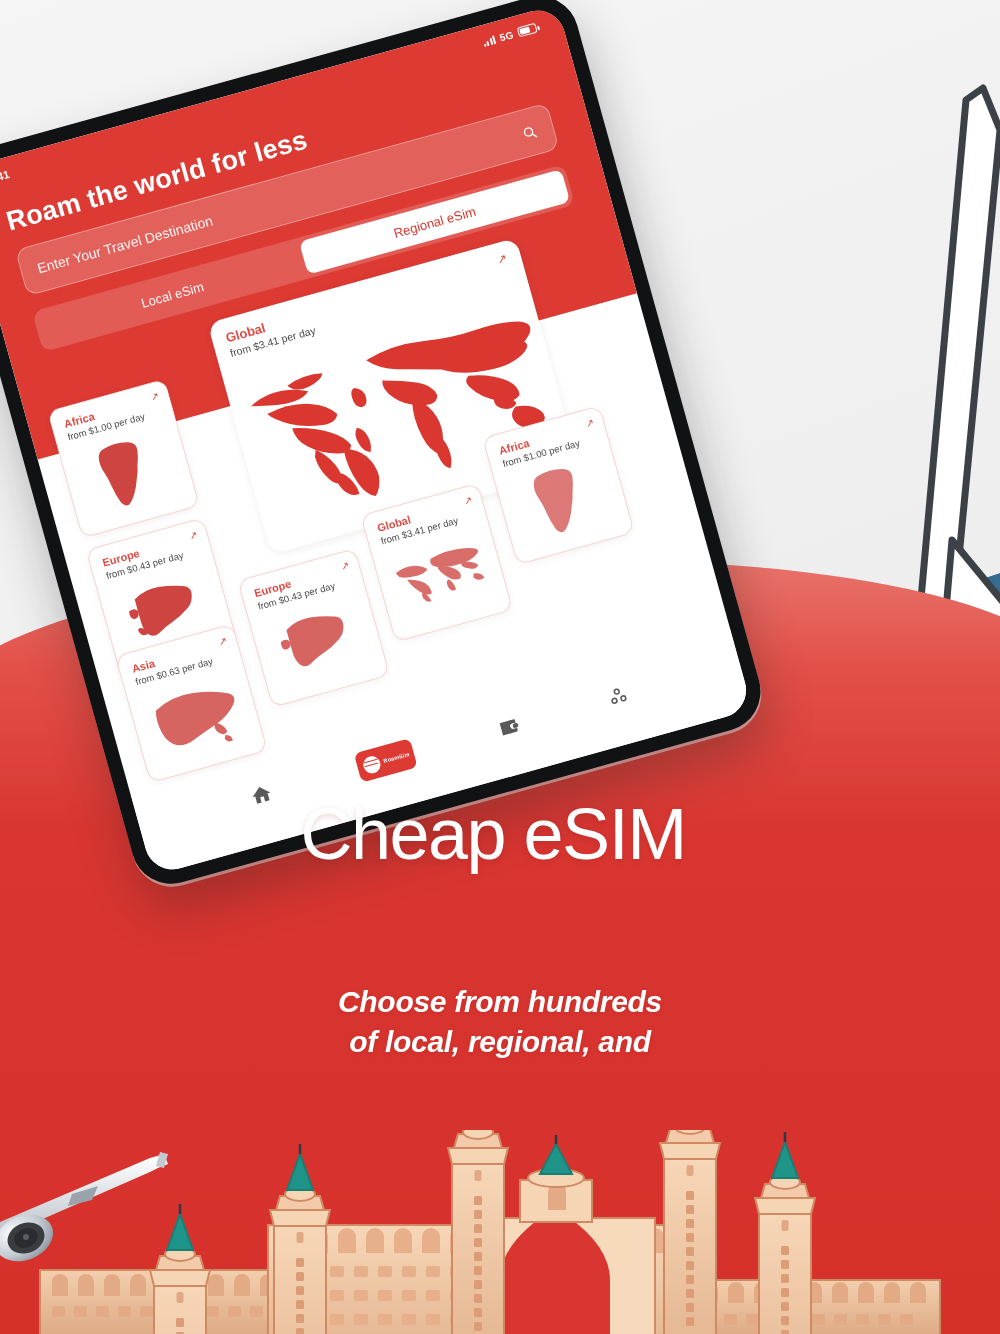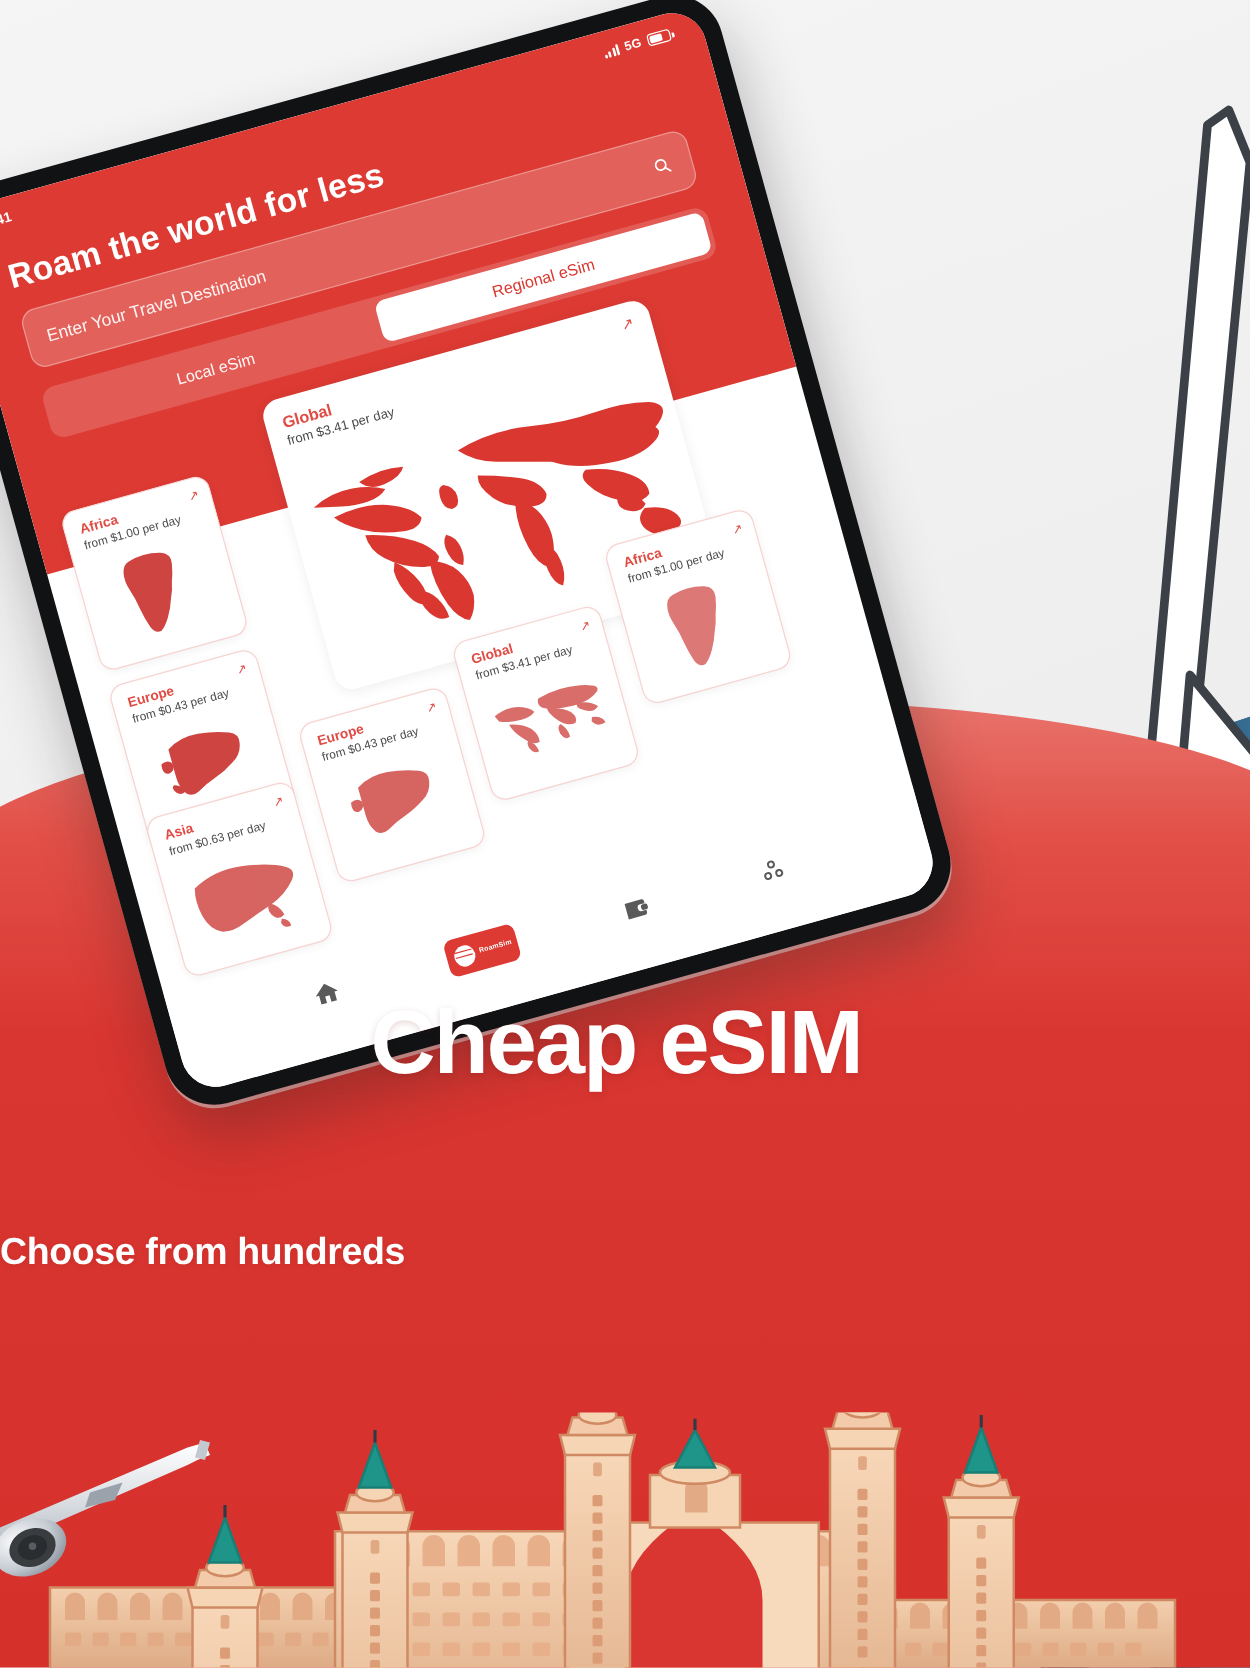--- a/index.html
+++ b/index.html
@@ -136,28 +136,29 @@
   }
   .logo-globe { width:17px; height:17px; border-radius:50%; background:#fff; position:relative; flex:none; }
   .logo-globe::before{content:"";position:absolute;left:1.5px;right:1.5px;top:4px;height:1.3px;background:#dc3A33}
   .logo-globe::after{content:"";position:absolute;left:1.5px;right:1.5px;top:8.5px;height:1.3px;background:#dc3A33}
   .logo-txt { color:#fff; font-size:5.5px; font-weight:700; letter-spacing:.2px; }
 
   
   .headline {
     position:absolute; left:0; right:14px; top:800px;
     text-align:center; color:#fff;
-    font-size:72px; font-weight:700; line-height:.97; letter-spacing:-1.5px;
+    font-size:72px; font-weight:400; line-height:.97; letter-spacing:-1.5px;
     text-shadow:0 2px 6px rgba(120,20,16,.17);
   }
   .subhead {
     position:absolute; left:0; right:0; top:982px;
-    text-align:left; color:#fff;
+    text-align:center; color:#fff;
     font-size:30px; font-weight:700; line-height:1.33; letter-spacing:-.3px;
     text-shadow:0 1px 4px rgba(120,20,16,.15);
+    font-style:italic;
   }
 </style>
 </head>
 <body>
 
 <div class="stage">
 
   <div class="bg-gray"></div>
 
   <svg class="burj" viewBox="0 0 330 1290">
@@ -624,15 +625,16 @@
       </div>
     </div>
   </div>
 
   <div class="headline">
     <div>Cheap eSIM</div>
   </div>
 
   <div class="subhead">
     <div>Choose from hundreds</div>
+    <div>of local, regional, and</div>
   </div>
 
 </div>
 
 </body></html>

